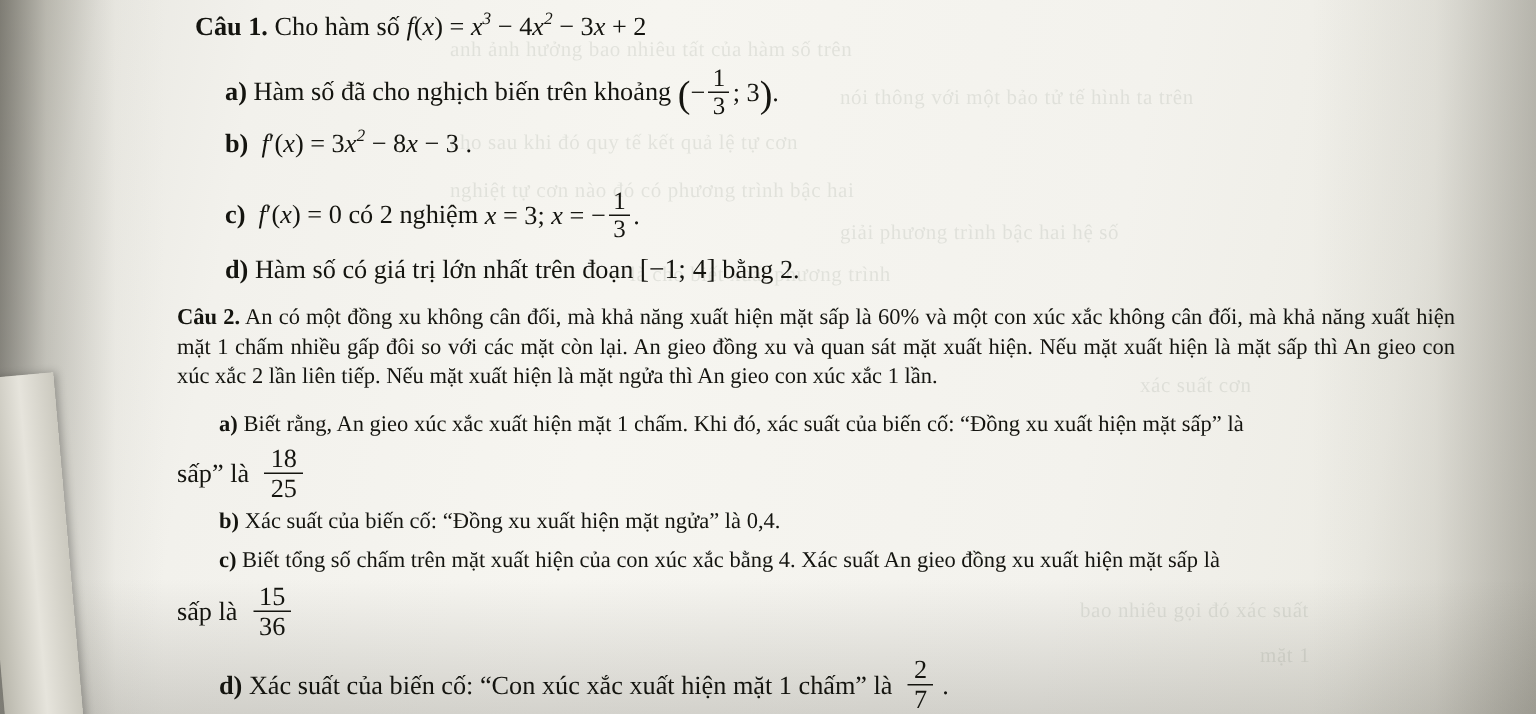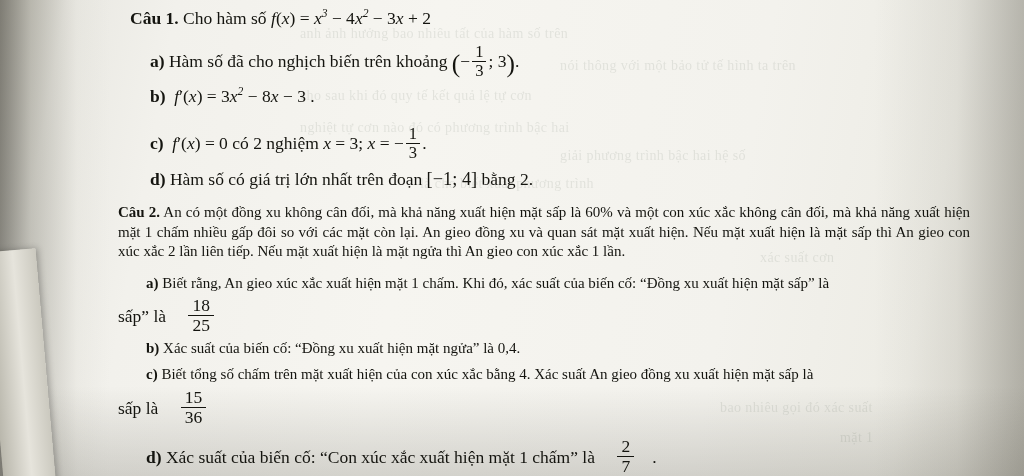--- a/index.html
+++ b/index.html
@@ -103,21 +103,21 @@
     margin: 0 2px;
     font-size: 0.95em;
   }
   .frac .num { display: block; padding: 0 3px; }
   .frac .den { display: block; border-top: 1.3px solid #14140f; padding: 0 3px; }
   .bigfrac {
     display: inline-block;
     vertical-align: -0.55em;
     text-align: center;
     line-height: 1.1;
-    margin: 0 18px;
+    margin: 0 6px;
     font-size: 1.0em;
   }
   .bigfrac .num { display: block; padding: 0 4px; }
   .bigfrac .den { display: block; border-top: 1.4px solid #14140f; padding: 0 4px; }
 
   .paren-big {
     font-size: 1.45em;
     vertical-align: -0.18em;
   }
   .bracket {

